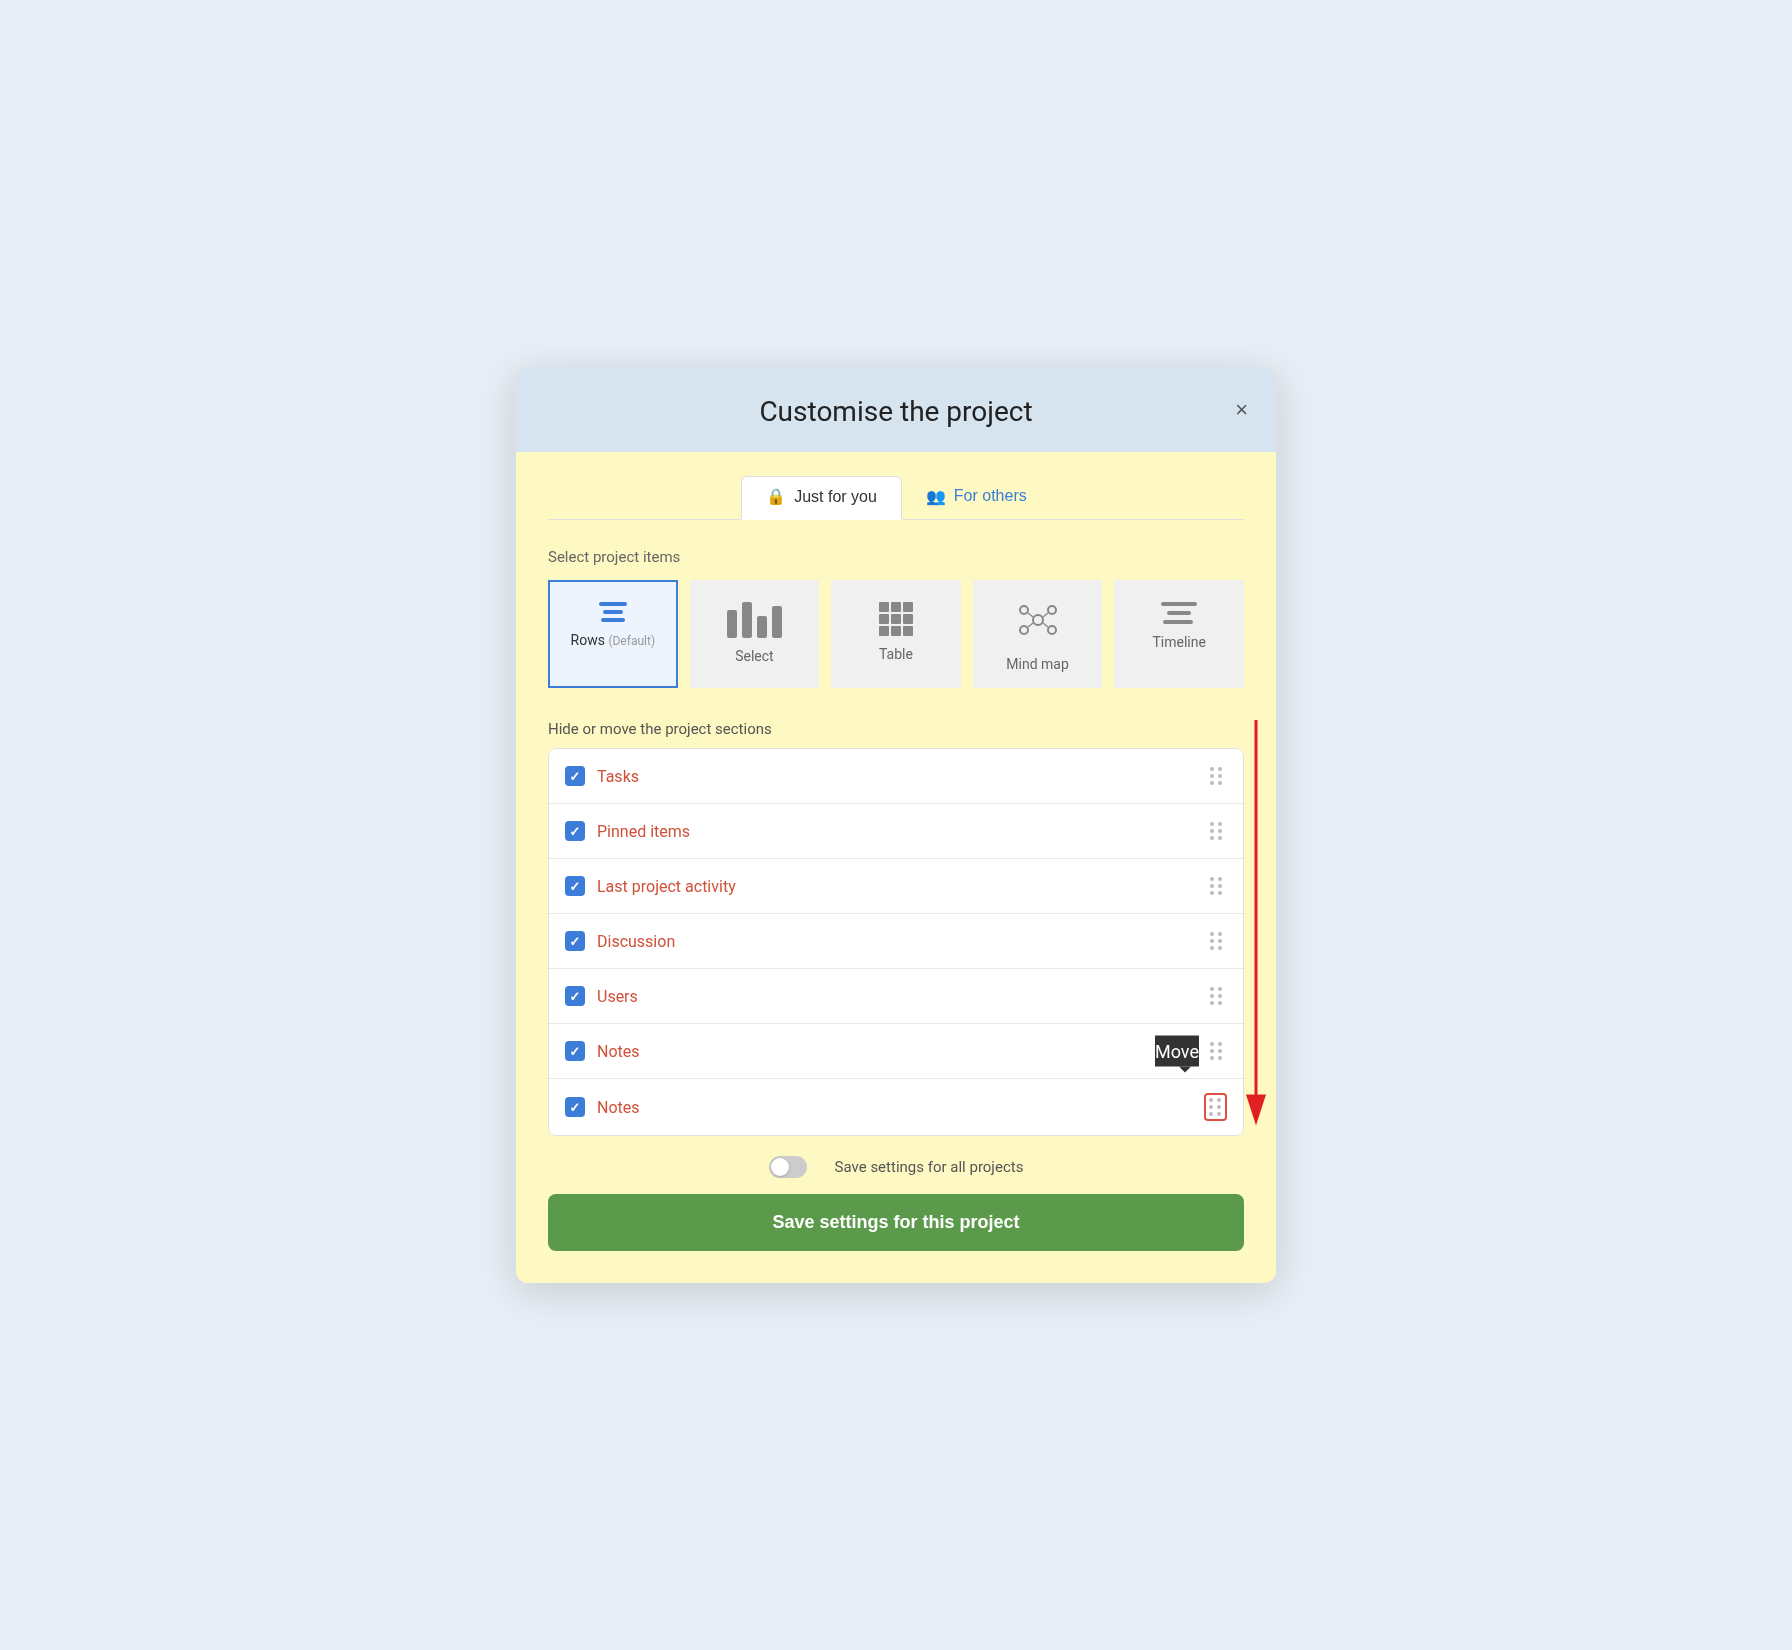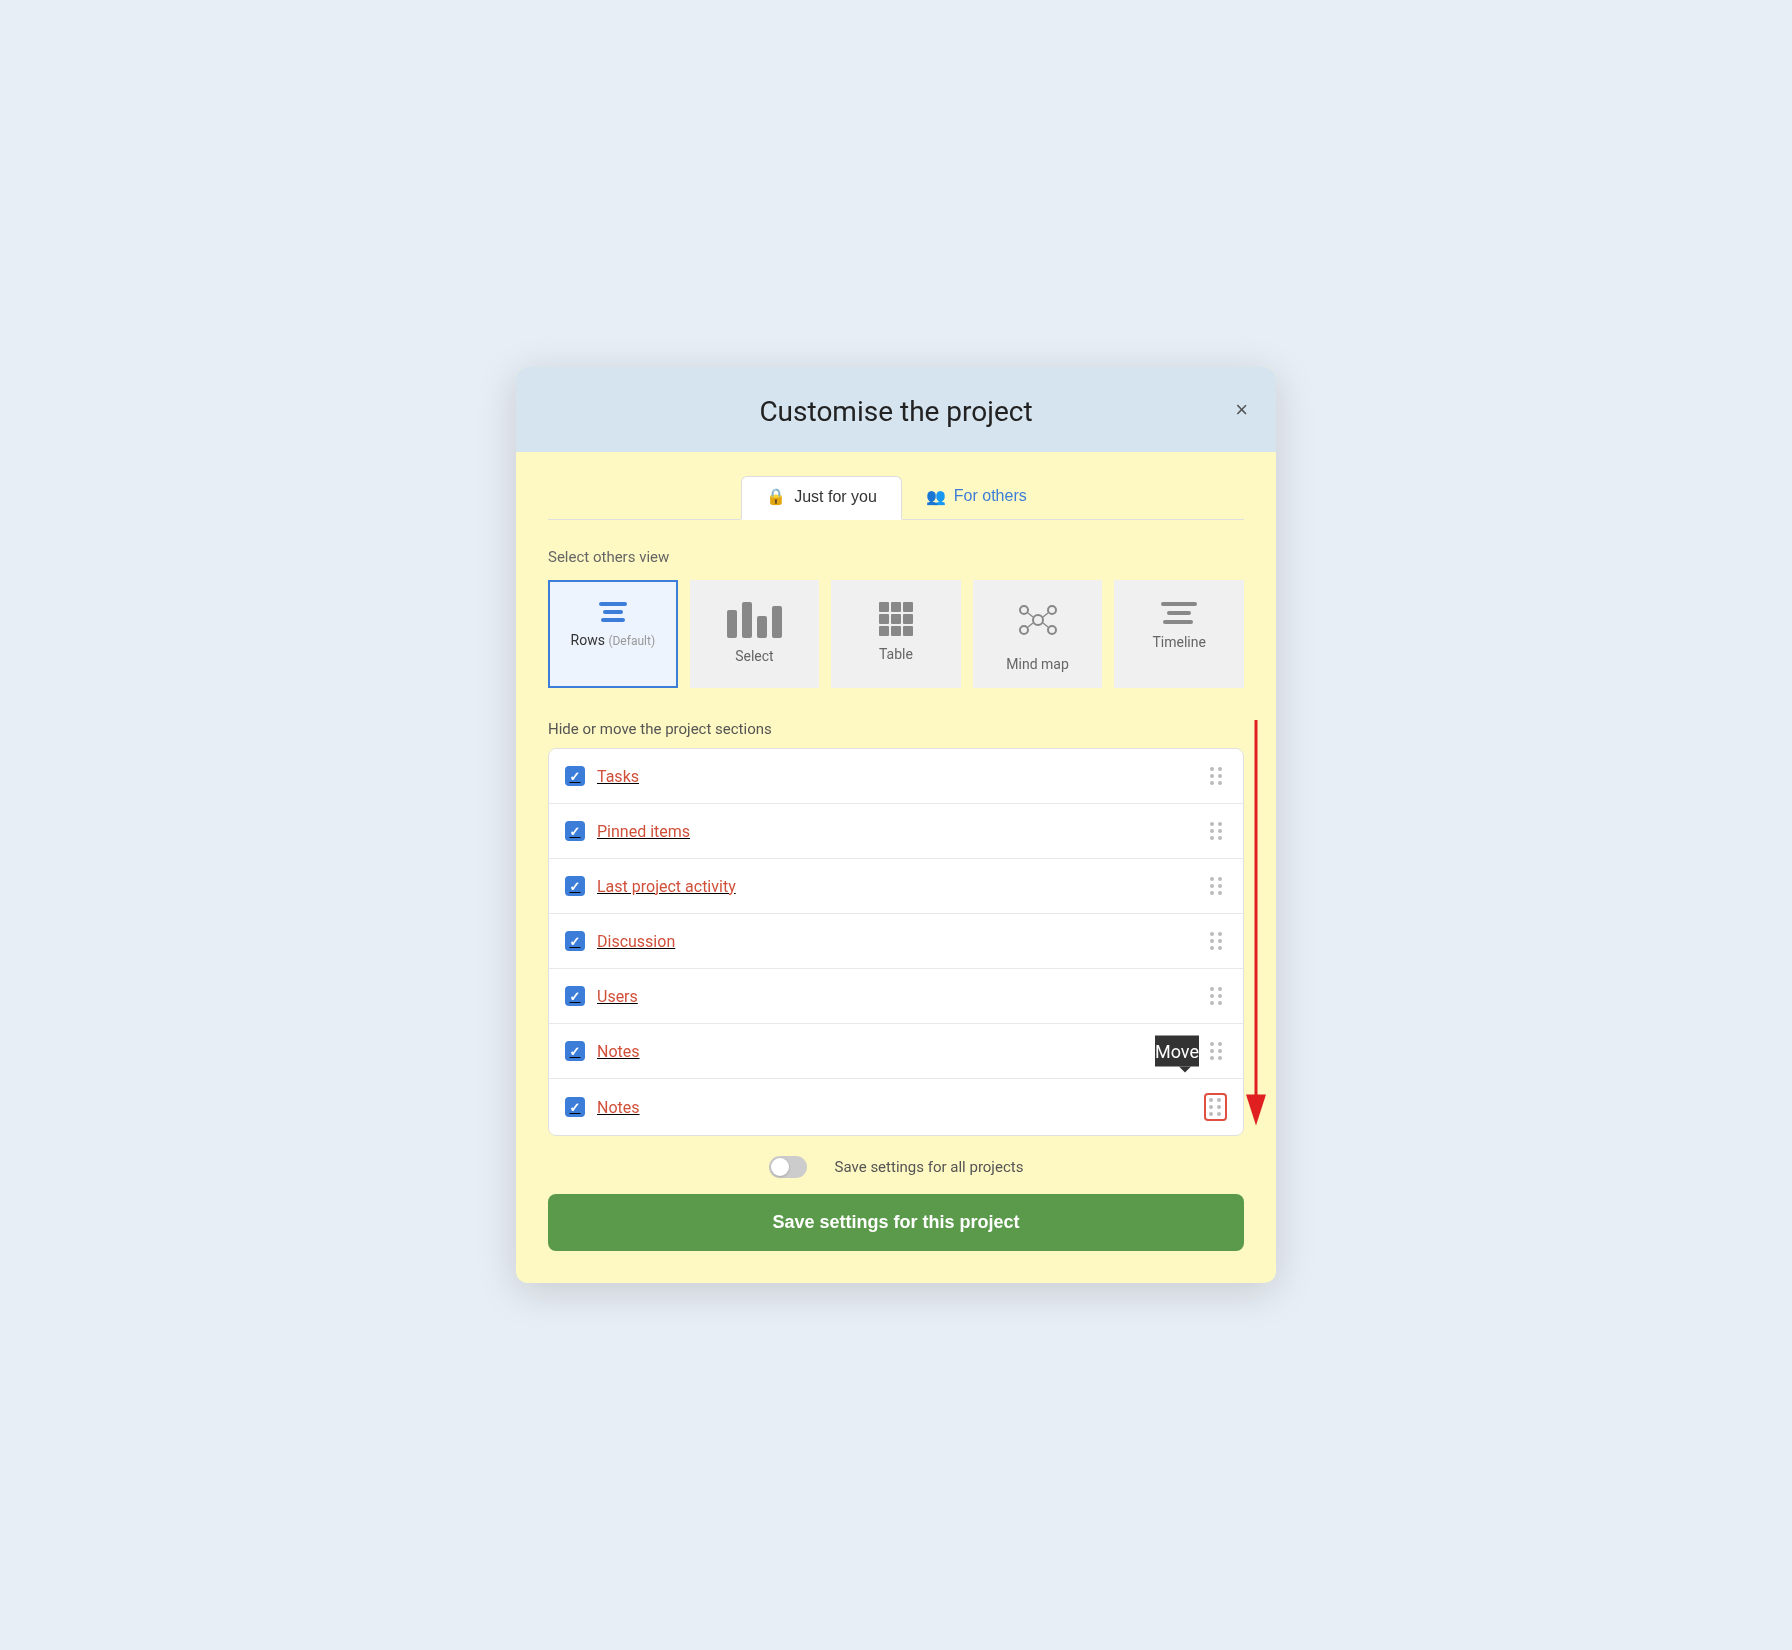--- a/index.html
+++ b/index.html
@@ -140,21 +140,20 @@
       margin-bottom: 20px;
       position: relative;
     }
     .section-item {
       display: flex;
       align-items: center;
       padding: 14px 16px;
       border-bottom: 1px solid #e8e8e8;
       background: #fff;
       gap: 12px;
-      text-decoration: underline;
     }
     .section-item:last-child {
       border-bottom: none;
     }
     .section-checkbox {
       width: 20px;
       height: 20px;
       background: #3b7dd8;
       border-radius: 4px;
       display: flex;
@@ -338,21 +337,21 @@
         <span>Just for you</span>
       </button>
       <button class="tab other">
         <span class="tab-icon">👥</span>
         <span>For others</span>
       </button>
     </div>
 
     
     <div>
-      <p class="section-label">Select others view</p>
+      <p class="section-label">Select project items</p>
       <div class="view-options">
 
         <div class="view-card active">
           <div class="rows-icon view-icon">
             <span></span>
               <span></span>
               <span></span>
           </div>
           <div class="view-label">
             <span>Rows</span> <span style="font-size:12px;color:#999">(Default)</span>

